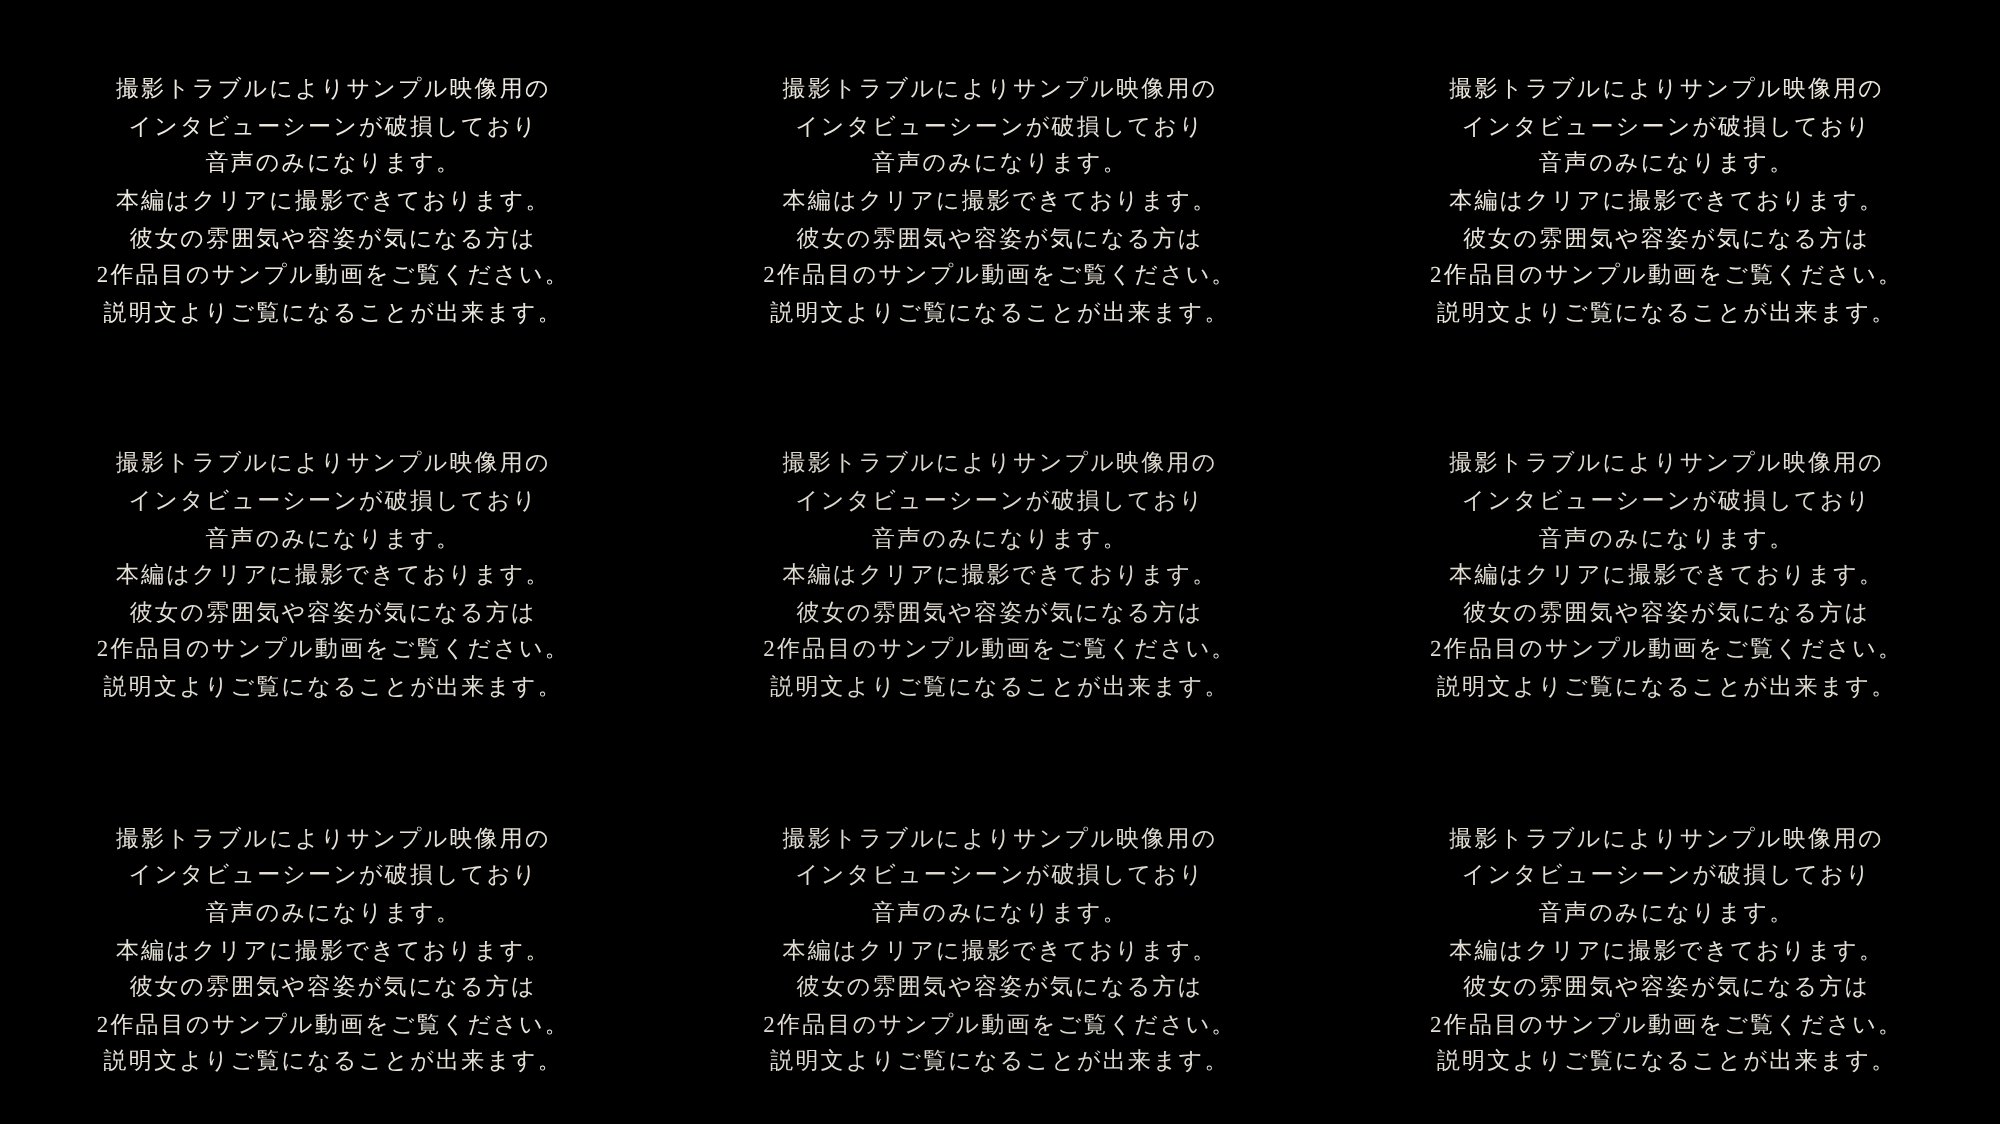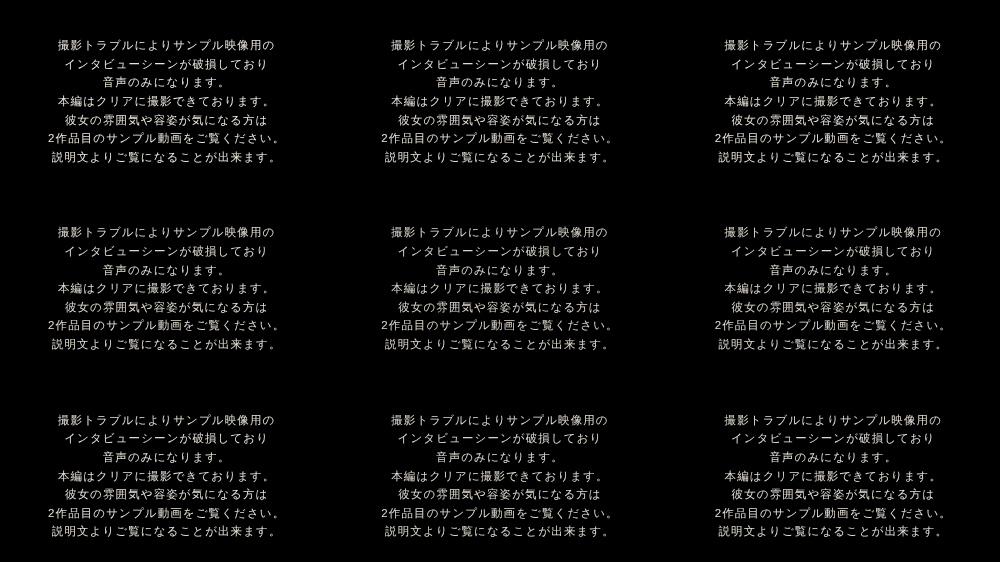--- a/index.html
+++ b/index.html
@@ -25,21 +25,21 @@
     position: relative;
     display: flex;
     align-items: flex-start;
     justify-content: center;
     overflow: hidden;
   }
   .caption {
     margin-top: 36px;
     text-align: center;
     color: #e9e4da;
-    font-family: Liberation Sans, sans-serif;
+    font-family: Liberation Serif, serif;
     font-size: 11.5px;
     line-height: 1.62;
     letter-spacing: 1.1px;
     text-shadow: 0 0 1px rgba(0,0,0,0.9);
     white-space: nowrap;
   }
   .caption .line {
     display: block;
   }
   

